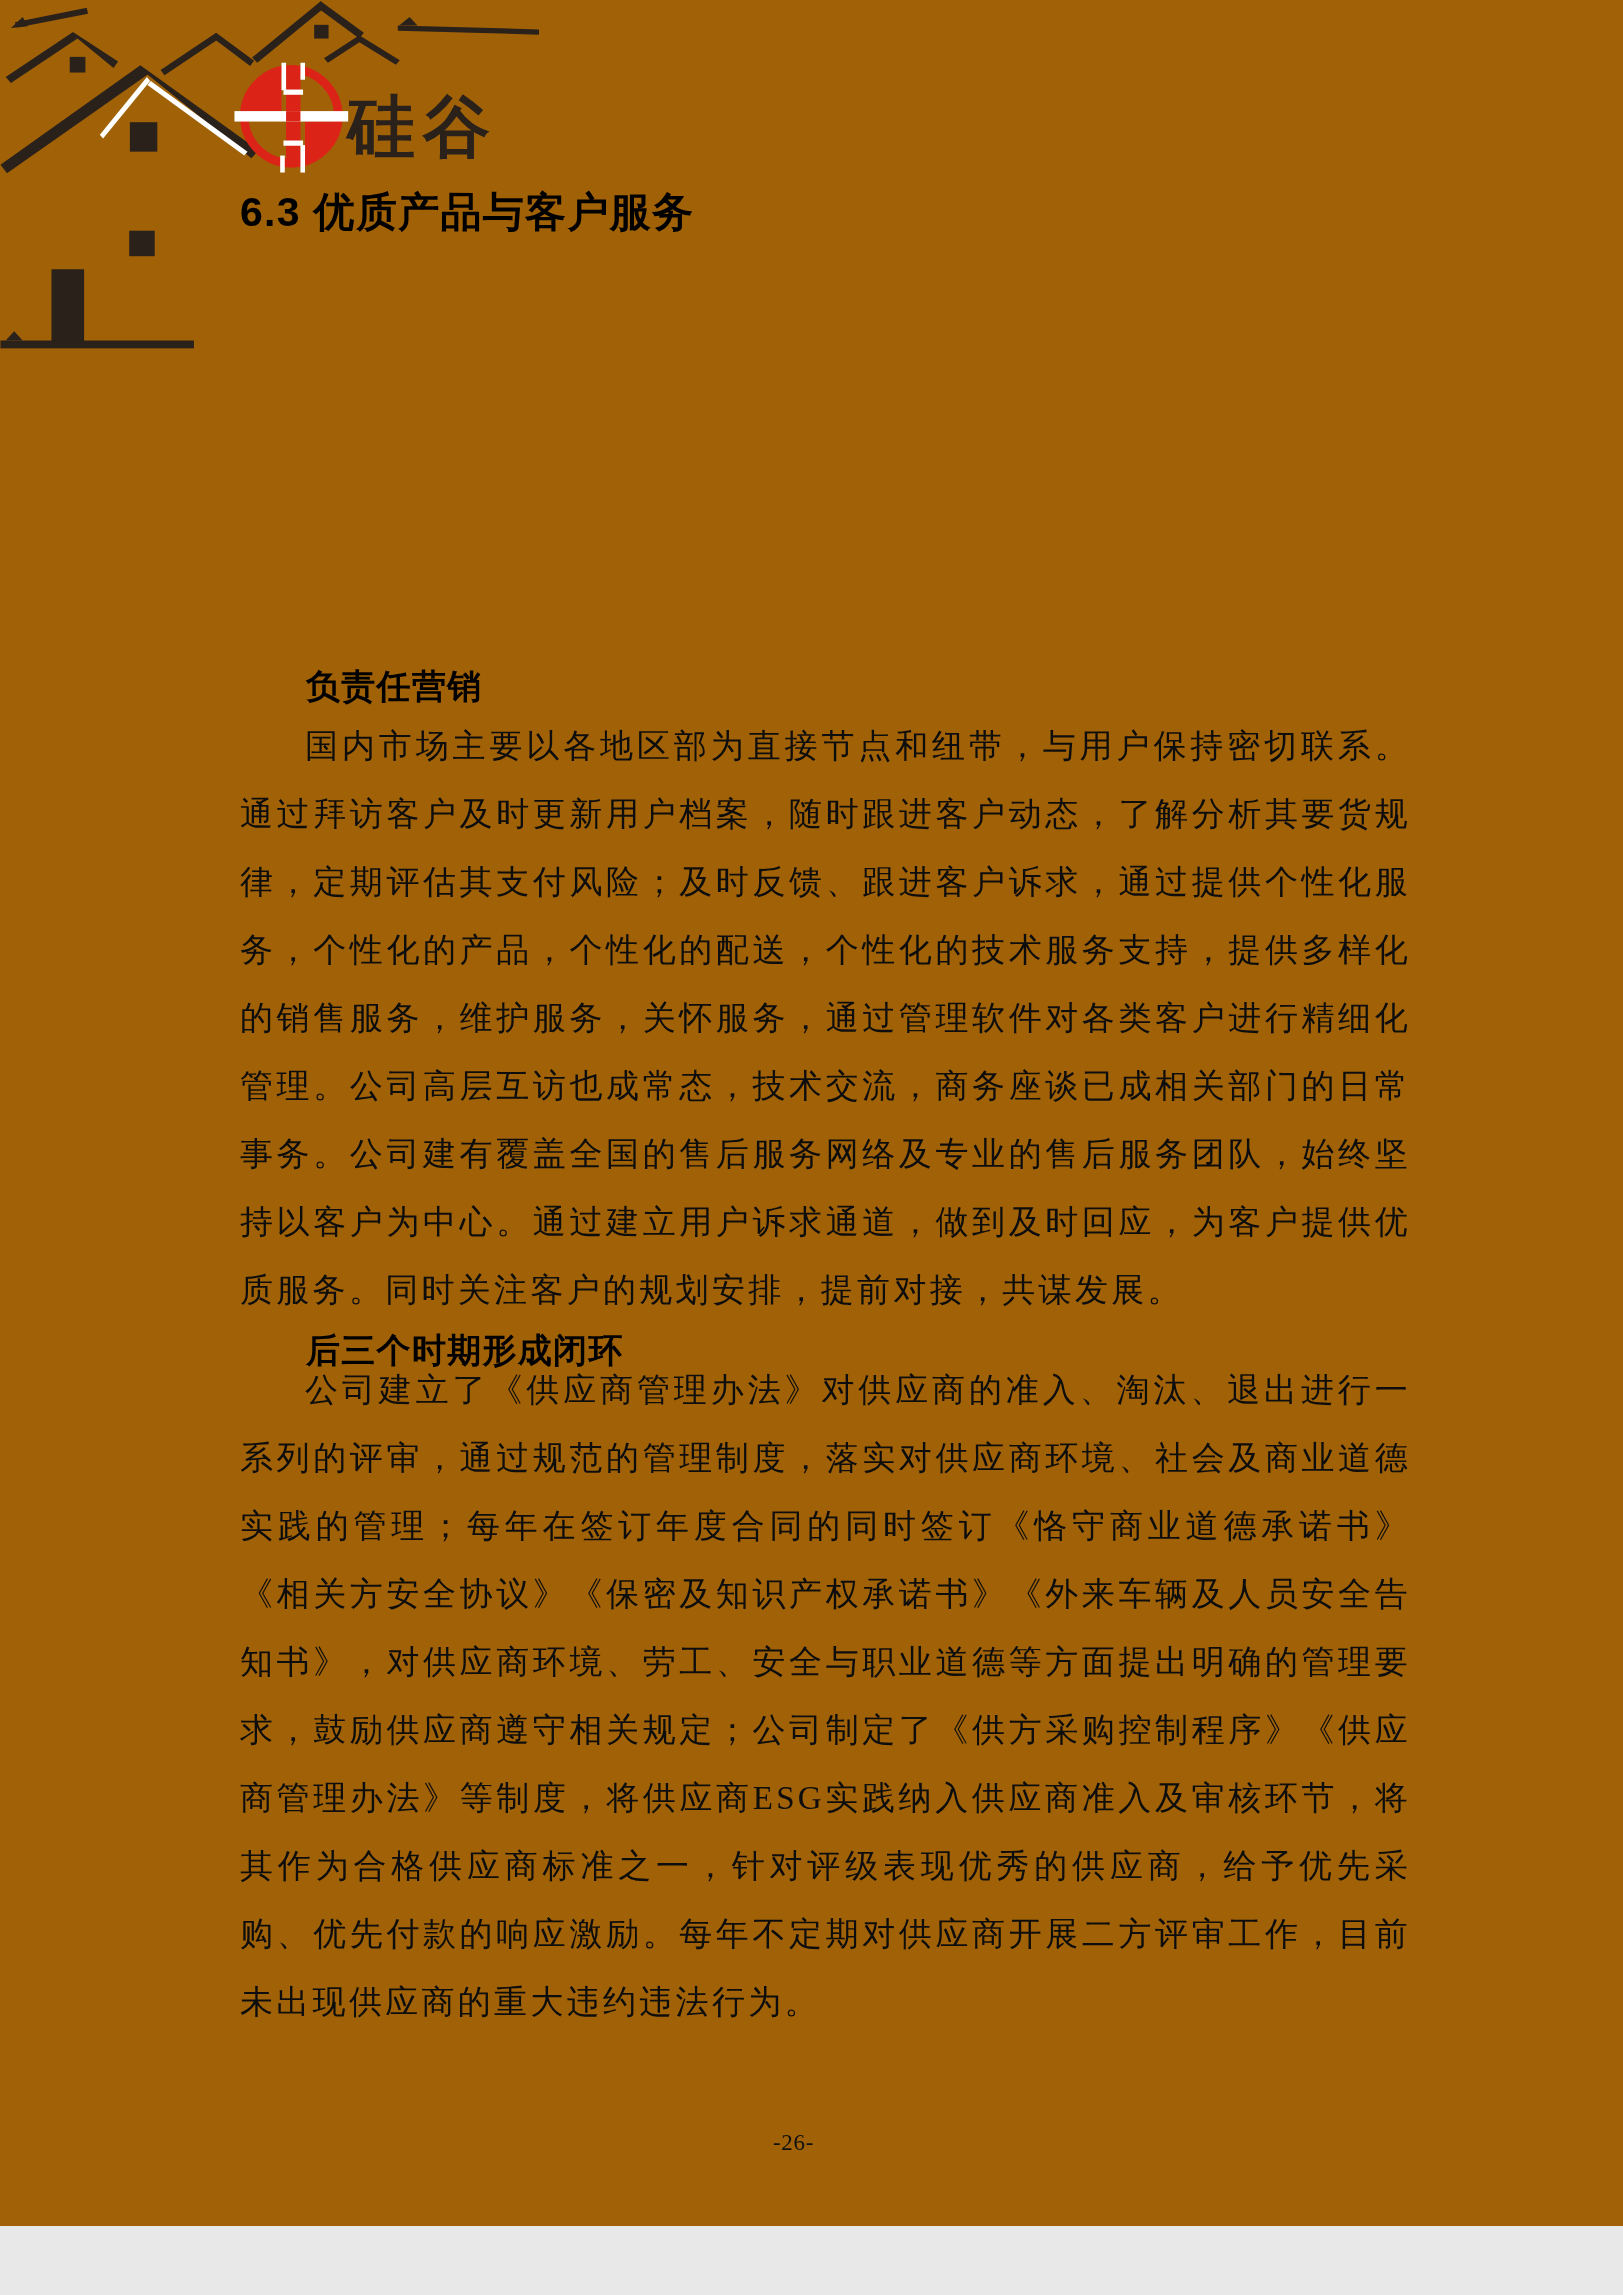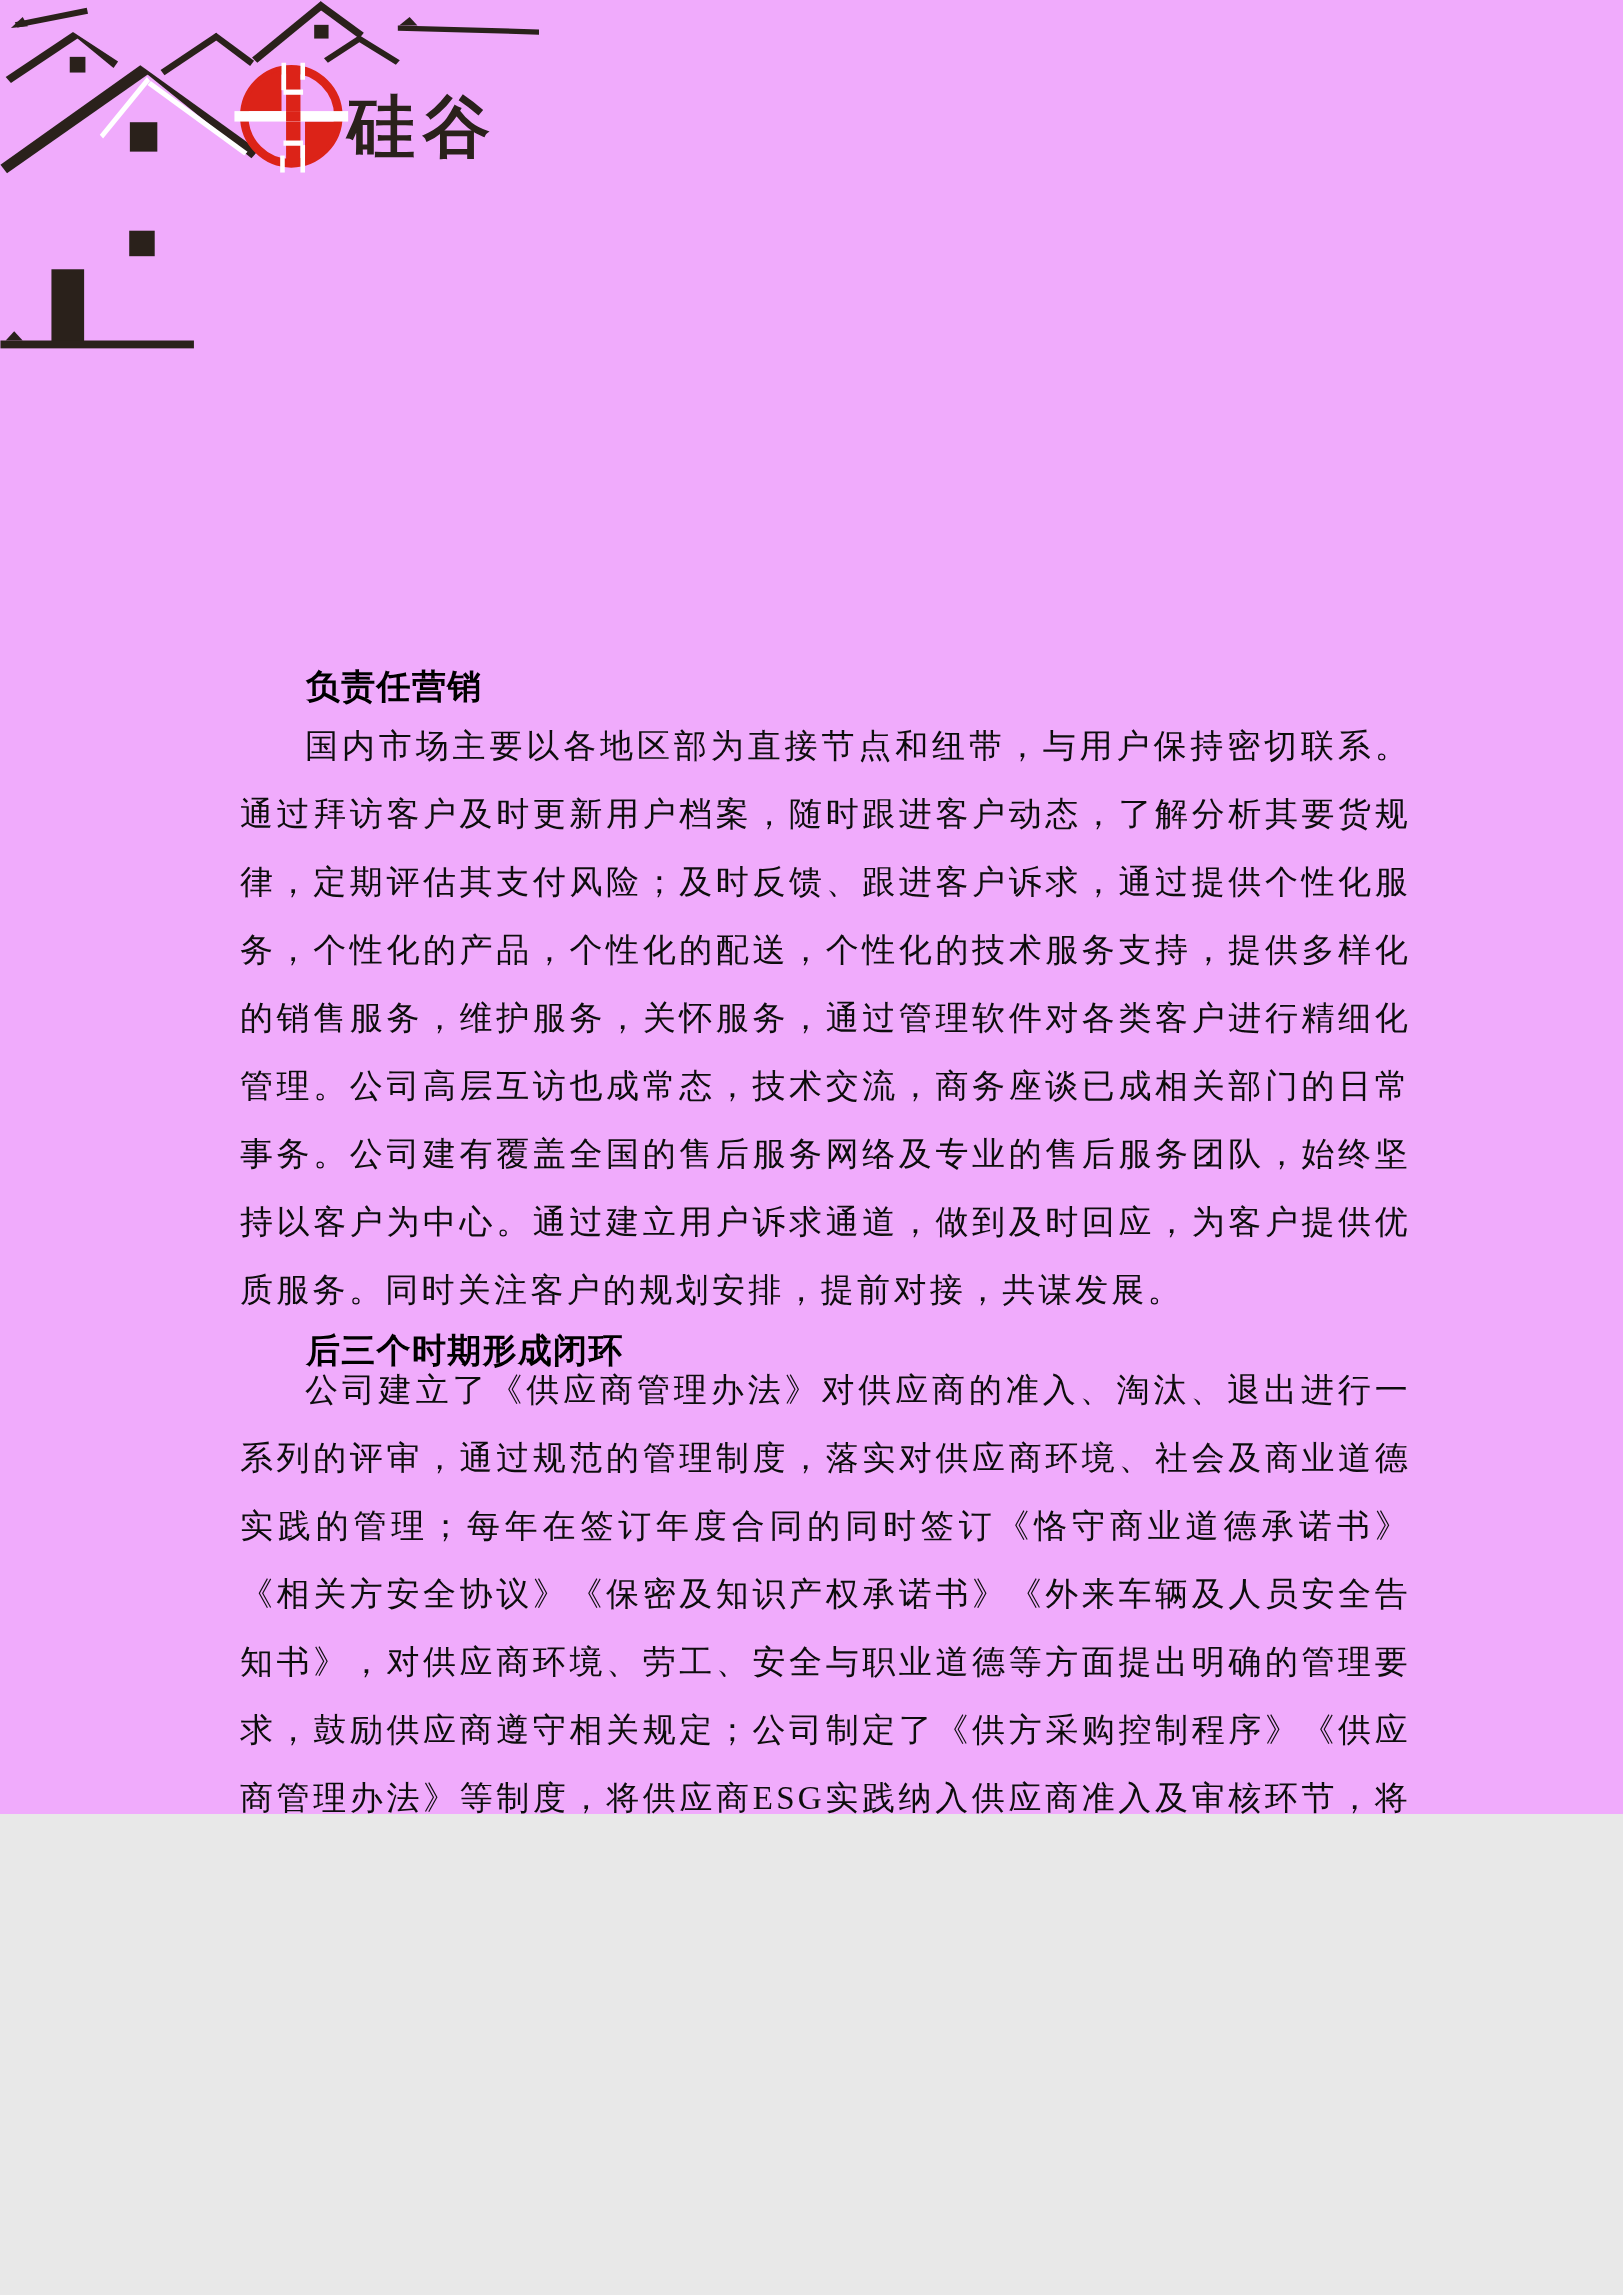--- a/index.html
+++ b/index.html
@@ -1,19 +1,19 @@
 <!DOCTYPE html>
 <html style="font-size:10.5px"><head>
 <meta charset="utf-8">
 <style>
   html,body{margin:0;padding:0;background:#e8e8e8;}
   .page{
     position:relative;
-    width:1623px;height:1814px;
-    background:#f0abfc;
+    width:1623px;height:2226px;
+    background:#a16207;
     overflow:hidden;
     font-family:"Liberation Serif","DejaVu Serif",serif;
     color:#0d0d0d;
   }
   .logo{position:absolute;left:0;top:0;width:563px;height:366px;}
   .main-heading{
     position:absolute;left:240px;top:192px;margin:0;
     font-family:"Liberation Sans","DejaVu Sans",sans-serif;
     font-weight:700;font-size:41px;line-height:1;color:#000;
     letter-spacing:1.3px;white-space:nowrap;
@@ -90,20 +90,21 @@
         <rect x="430" y="96" width="7" height="42"></rect>
         <rect x="459" y="96" width="7" height="26"></rect>
         <rect x="459" y="222" width="7" height="42"></rect>
         <rect x="428" y="238" width="7" height="26"></rect>
       </g>
       <rect x="437" y="170" width="22" height="16" fill="#dc2318"></rect>
     </g>
     <text x="531" y="230" font-size="103" font-weight="bold" letter-spacing="12" font-family="&quot;Liberation Sans&quot;,&quot;DejaVu Sans&quot;,sans-serif" fill="#2a211b">硅谷</text>
   </svg>
 
+  <h1 class="main-heading">6.3 优质产品与客户服务</h1>
 
 
   <h2 class="sub-heading" id="sub1">负责任营销</h2>
   <p class="body-par" id="marketing-par">国内市场主要以各地区部为直接节点和纽带，与用户保持密切联系。通过拜访客户及时更新用户档案，随时跟进客户动态，了解分析其要货规律，定期评估其支付风险；及时反馈、跟进客户诉求，通过提供个性化服务，个性化的产品，个性化的配送，个性化的技术服务支持，提供多样化的销售服务，维护服务，关怀服务，通过管理软件对各类客户进行精细化管理。公司高层互访也成常态，技术交流，商务座谈已成相关部门的日常事务。公司建有覆盖全国的售后服务网络及专业的售后服务团队，始终坚持以客户为中心。通过建立用户诉求通道，做到及时回应，为客户提供优质服务。同时关注客户的规划安排，提前对接，共谋发展。</p>
 
   <h2 class="sub-heading" id="sub2">后三个时期形成闭环</h2>
   <p class="body-par" id="supply-par">公司建立了《供应商管理办法》对供应商的准入、淘汰、退出进行一系列的评审，通过规范的管理制度，落实对供应商环境、社会及商业道德实践的管理；每年在签订年度合同的同时签订《恪守商业道德承诺书》《相关方安全协议》《保密及知识产权承诺书》《外来车辆及人员安全告知书》，对供应商环境、劳工、安全与职业道德等方面提出明确的管理要求，鼓励供应商遵守相关规定；公司制定了《供方采购控制程序》《供应商管理办法》等制度，将供应商ESG实践纳入供应商准入及审核环节，将其作为合格供应商标准之一，针对评级表现优秀的供应商，给予优先采购、优先付款的响应激励。每年不定期对供应商开展二方评审工作，目前未出现供应商的重大违约违法行为。</p>
 
   <div class="page-number">-26-</div>
 

